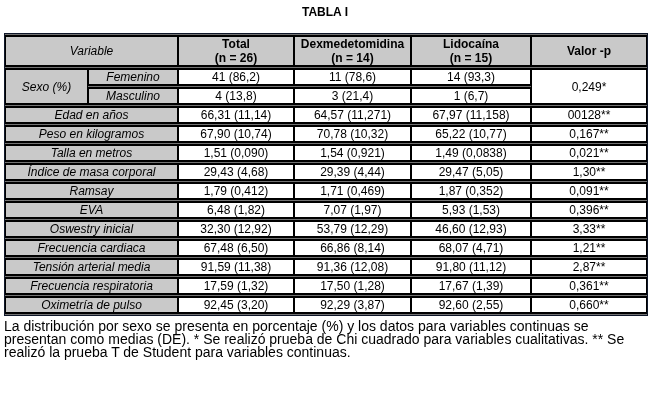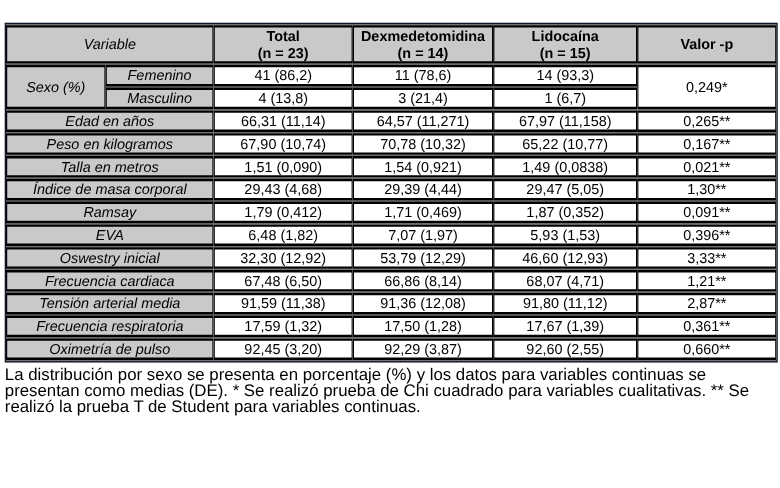--- a/index.html
+++ b/index.html
@@ -52,38 +52,39 @@
     line-height: 13px;
     text-align: left;
   }
 </style>
 </head>
 <body>
 
 <div class="page">
 
   <div class="title-block">
+    <div>TABLA I</div>
   </div>
 
   <table class="data">
     <colgroup>
       <col style="width:83px">
         <col style="width:90px">
         <col style="width:116px">
       <col style="width:117px">
         <col style="width:120px">
         <col style="width:116px">
     </colgroup>
 
     <tbody>
         <tr>
       <th colspan="2" class="g i">Variable</th>
       <th class="g b">
         <div>Total</div>
-        <div>(n = 23)</div>
+        <div>(n = 26)</div>
       </th>
       <th class="g b">
         <div>Dexmedetomidina</div>
         <div>(n = 14)</div>
       </th>
       <th class="g b">
         <div>Lidocaína</div>
         <div>(n = 15)</div>
       </th>
       <th class="g b">Valor -p</th>
@@ -102,21 +103,21 @@
       <td>4 (13,8)</td>
       <td>3 (21,4)</td>
       <td>1 (6,7)</td>
     </tr>
 
     <tr>
       <td colspan="2" class="g i">Edad en años</td>
       <td>66,31 (11,14)</td>
       <td>64,57 (11,271)</td>
       <td>67,97 (11,158)</td>
-      <td>0,265**</td>
+      <td>00128**</td>
     </tr>
     <tr>
       <td colspan="2" class="g i">Peso en kilogramos</td>
       <td>67,90 (10,74)</td>
       <td>70,78 (10,32)</td>
       <td>65,22 (10,77)</td>
       <td>0,167**</td>
     </tr>
     <tr>
       <td colspan="2" class="g i">Talla en metros</td>

